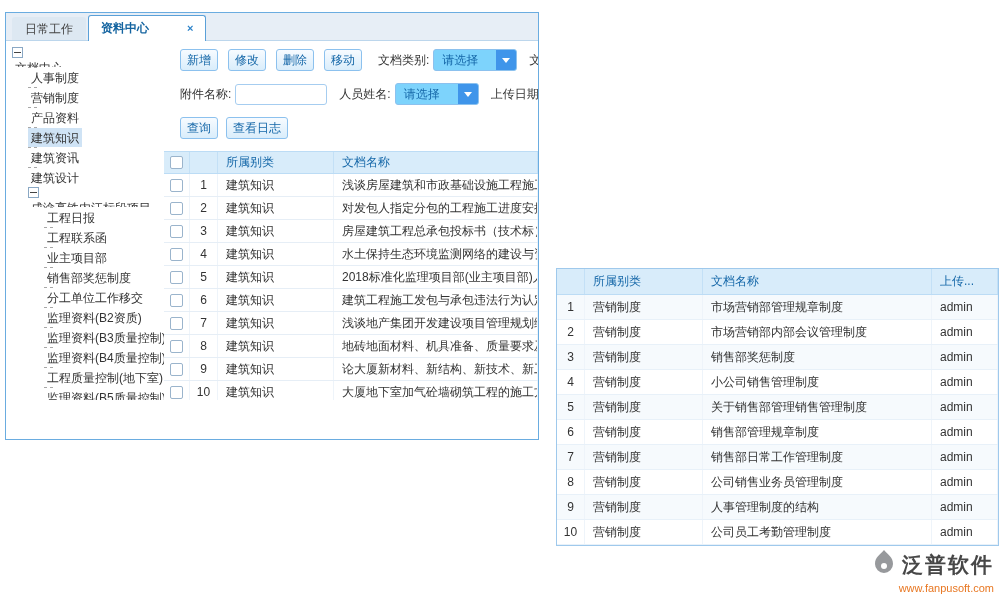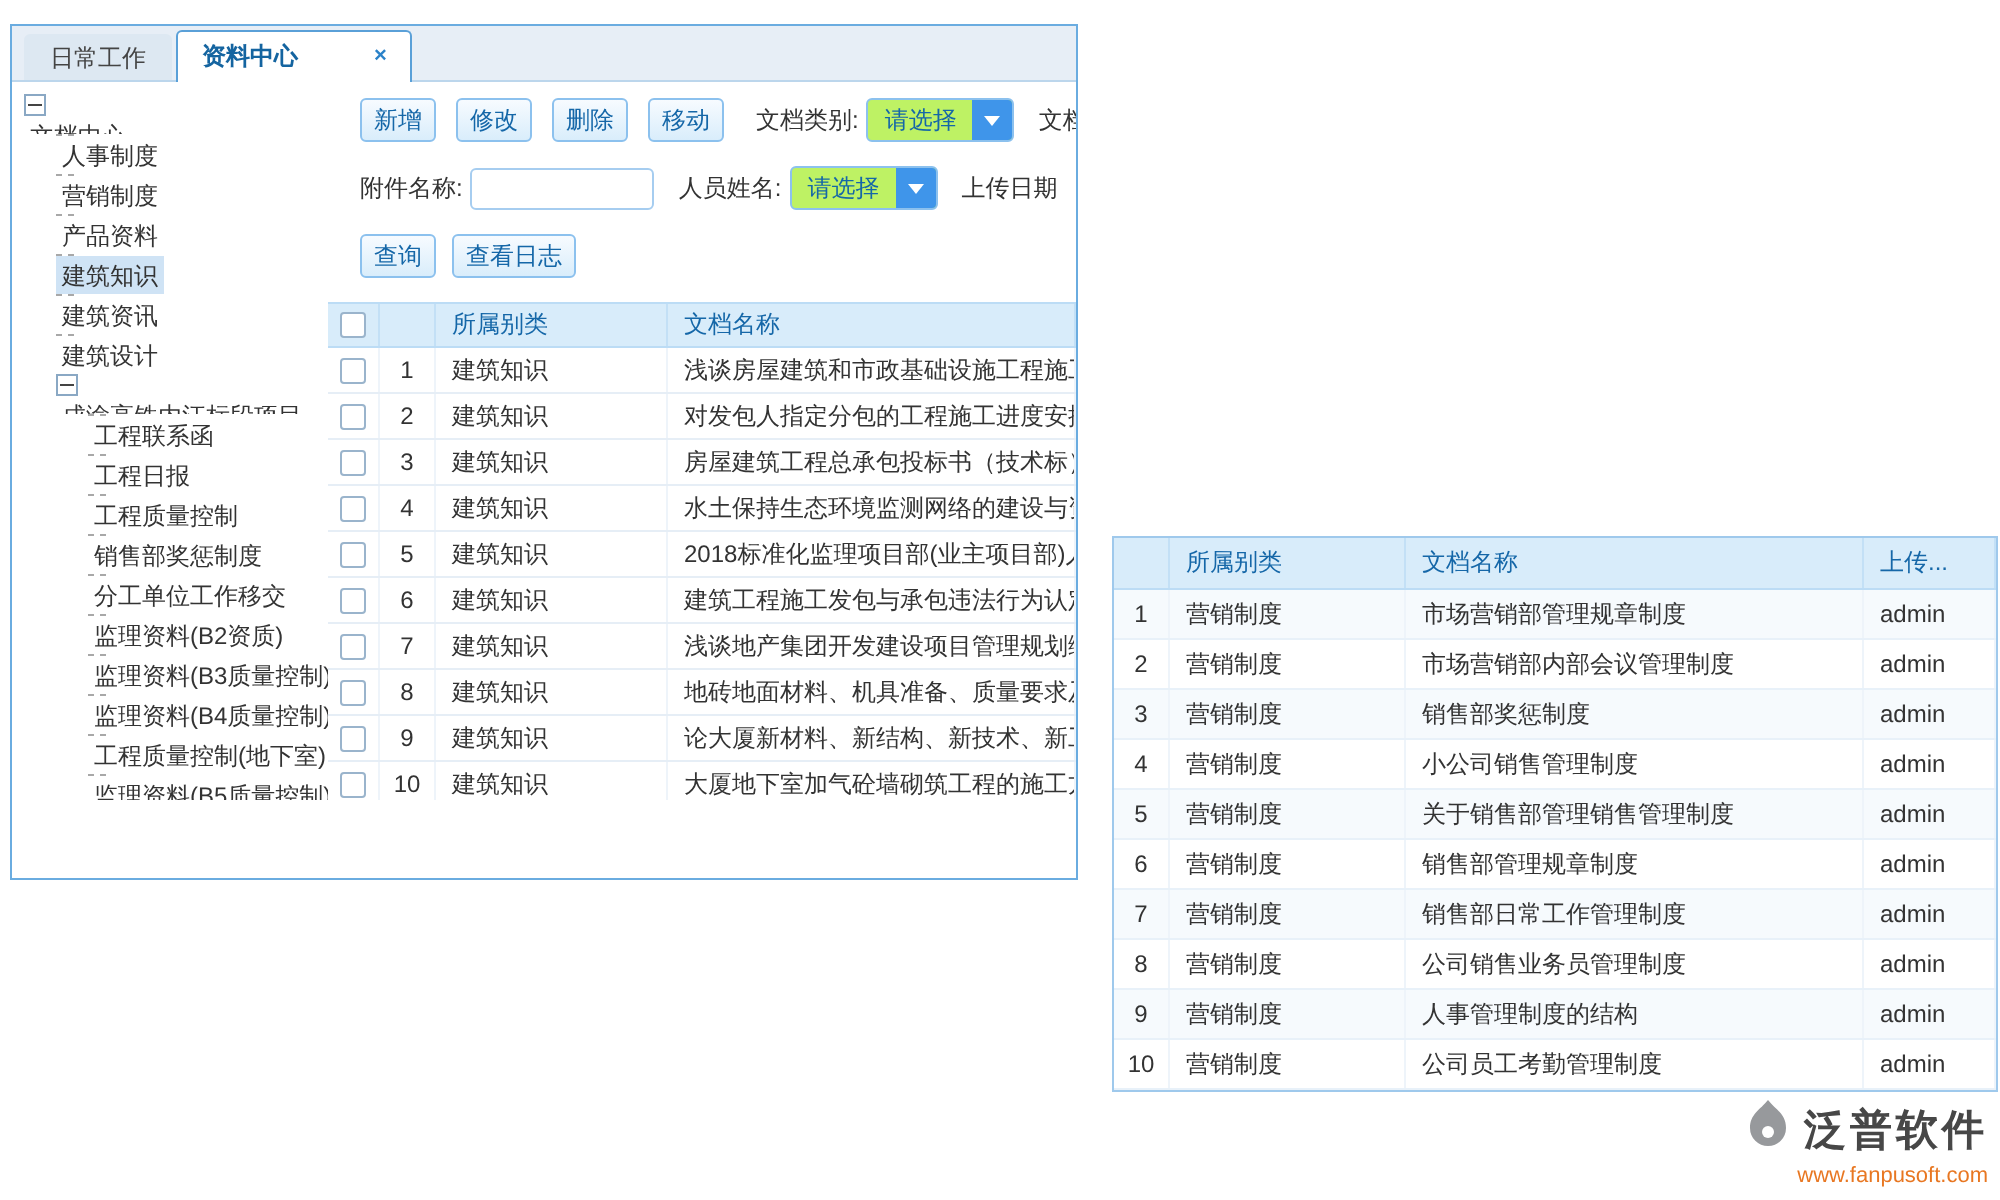--- a/index.html
+++ b/index.html
@@ -73,21 +73,21 @@
     border: 1px solid #8cc1ee; border-radius: 3px;
     background: linear-gradient(#f7fbff, #d9edfb);
     color: #1567a8; display: inline-flex; align-items: center;
     cursor: pointer; white-space: nowrap; flex: none;
   }
   .btn.last { margin-right: 0; }
   .flabel { color: #333; white-space: nowrap; flex: none; }
   .dd {
     display: inline-flex; height: 22px; flex: none;
     border: 1px solid #8cc1ee; border-radius: 3px;
-    background: #bef264; align-items: center; overflow: hidden; cursor: pointer;
+    background: #7dd3fc; align-items: center; overflow: hidden; cursor: pointer; gap: 10px;
   }
   .dd .val { padding: 0 8px; color: #1567a8; min-width: 40px; white-space: nowrap; }
   .dd .caretbox {
     width: 20px; height: 22px; background: #3f95ea;
     display: flex; align-items: center; justify-content: center; flex: none;
   }
   .dd .caret {
     width: 0; height: 0;
     border-left: 4px solid transparent; border-right: 4px solid transparent;
     border-top: 5px solid #fff;
@@ -189,29 +189,29 @@
       <div class="ti lv1">
           <span class="twig"></span>
           <span class="lbl">建筑设计</span>
         </div>
       <div class="ti lv1">
           <span class="expander"></span>
           <span class="lbl">成渝高铁内江标段项目</span>
         </div>
       <div class="ti lv2">
           <span class="twig"></span>
+          <span class="lbl">工程日报</span>
+        </div>
+      <div class="ti lv2">
+          <span class="twig"></span>
           <span class="lbl">工程联系函</span>
         </div>
       <div class="ti lv2">
           <span class="twig"></span>
-          <span class="lbl">工程日报</span>
-        </div>
-      <div class="ti lv2">
-          <span class="twig"></span>
-          <span class="lbl">工程质量控制</span>
+          <span class="lbl">业主项目部</span>
         </div>
       <div class="ti lv2">
           <span class="twig"></span>
           <span class="lbl">销售部奖惩制度</span>
         </div>
       <div class="ti lv2">
           <span class="twig"></span>
           <span class="lbl">分工单位工作移交</span>
         </div>
       <div class="ti lv2">

